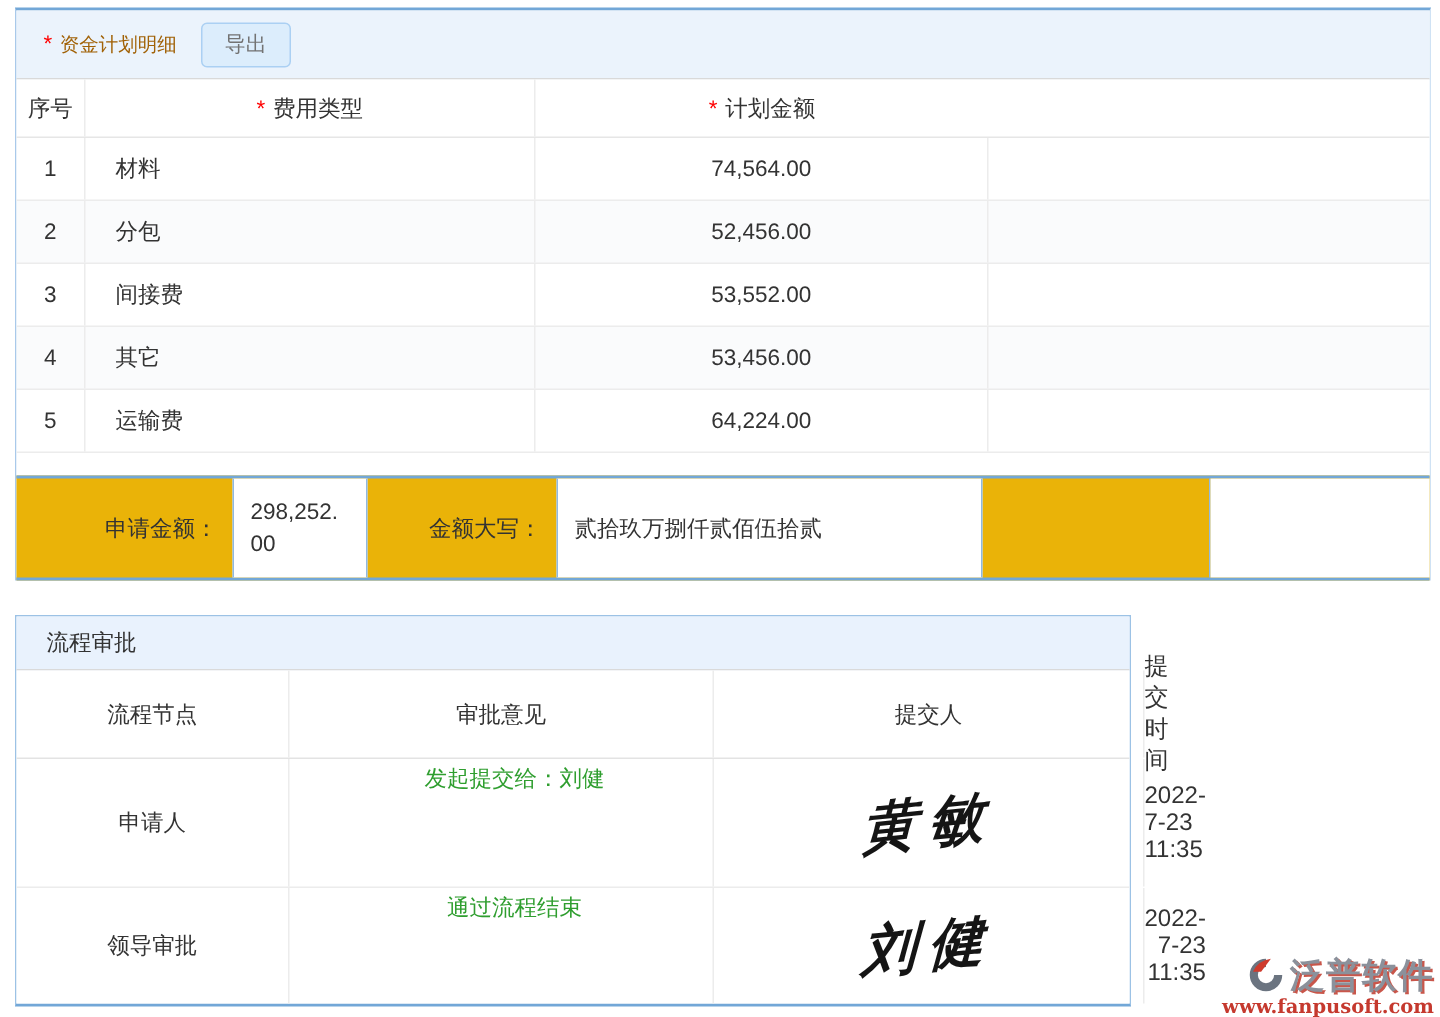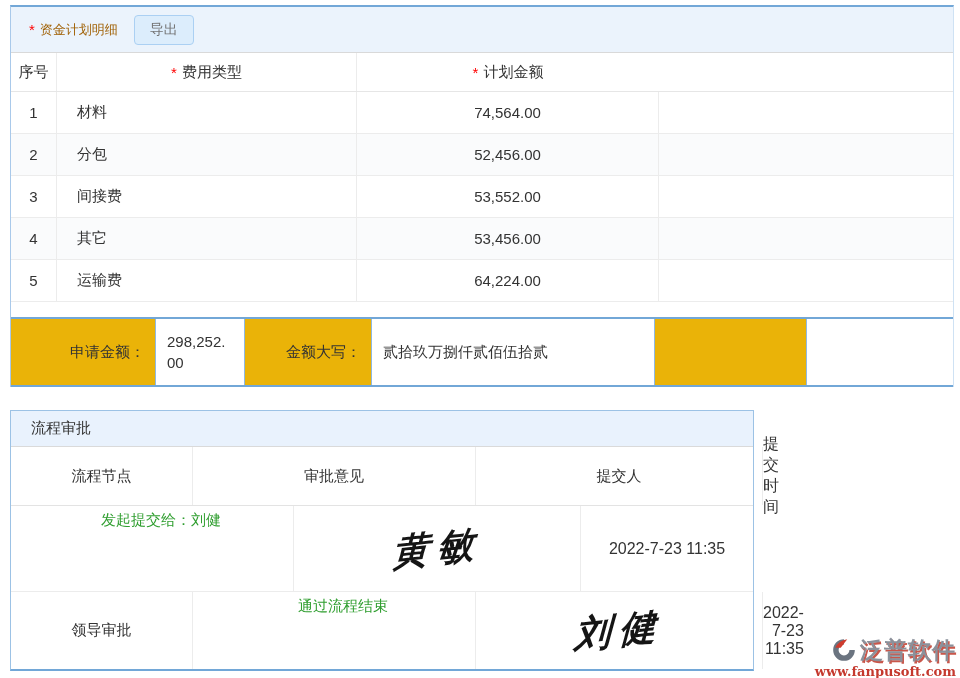--- a/index.html
+++ b/index.html
@@ -152,20 +152,21 @@
     <div class="p2-titlebar">流程审批</div>
 
     <div class="t2 header">
       <div class="c node">流程节点</div>
       <div class="c opinion">审批意见</div>
       <div class="c submitter">提交人</div>
       <div class="c time">提交时间</div>
     </div>
 
     <div class="t2 row1">
+      <div class="c node">申请人</div>
       <div class="c opinion body">
         <span>发起</span>
         <span>提交给：刘健</span>
       </div>
       <div class="c submitter">
         <span class="sig">黄敏</span>
       </div>
       <div class="c time">2022-7-23 11:35</div>
     </div>
 

